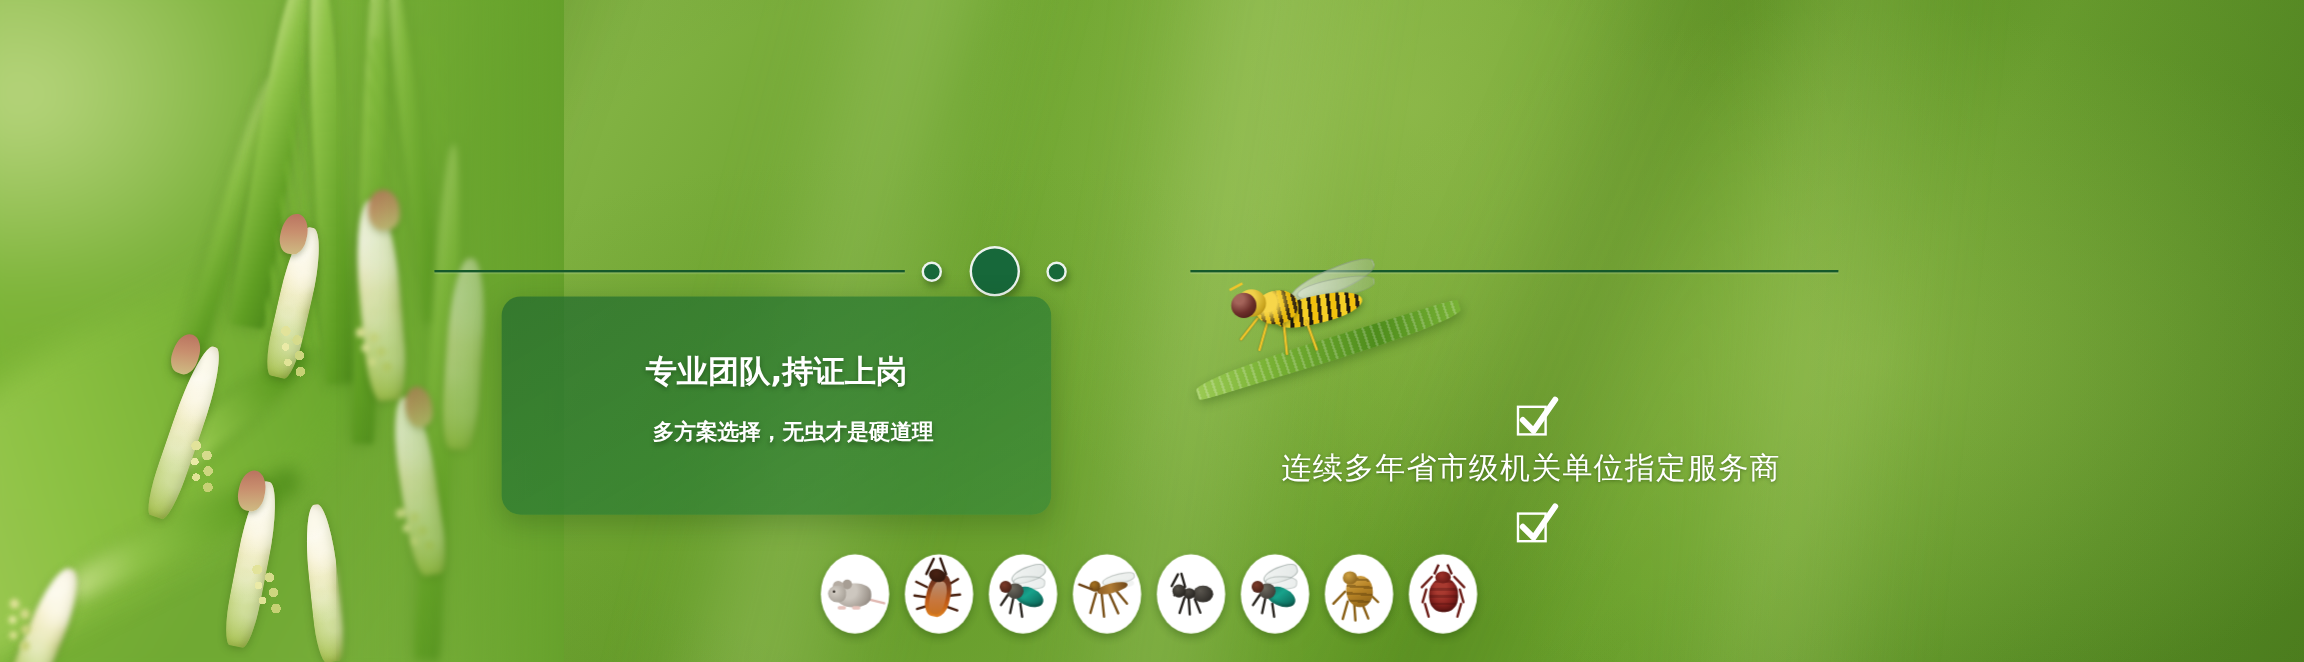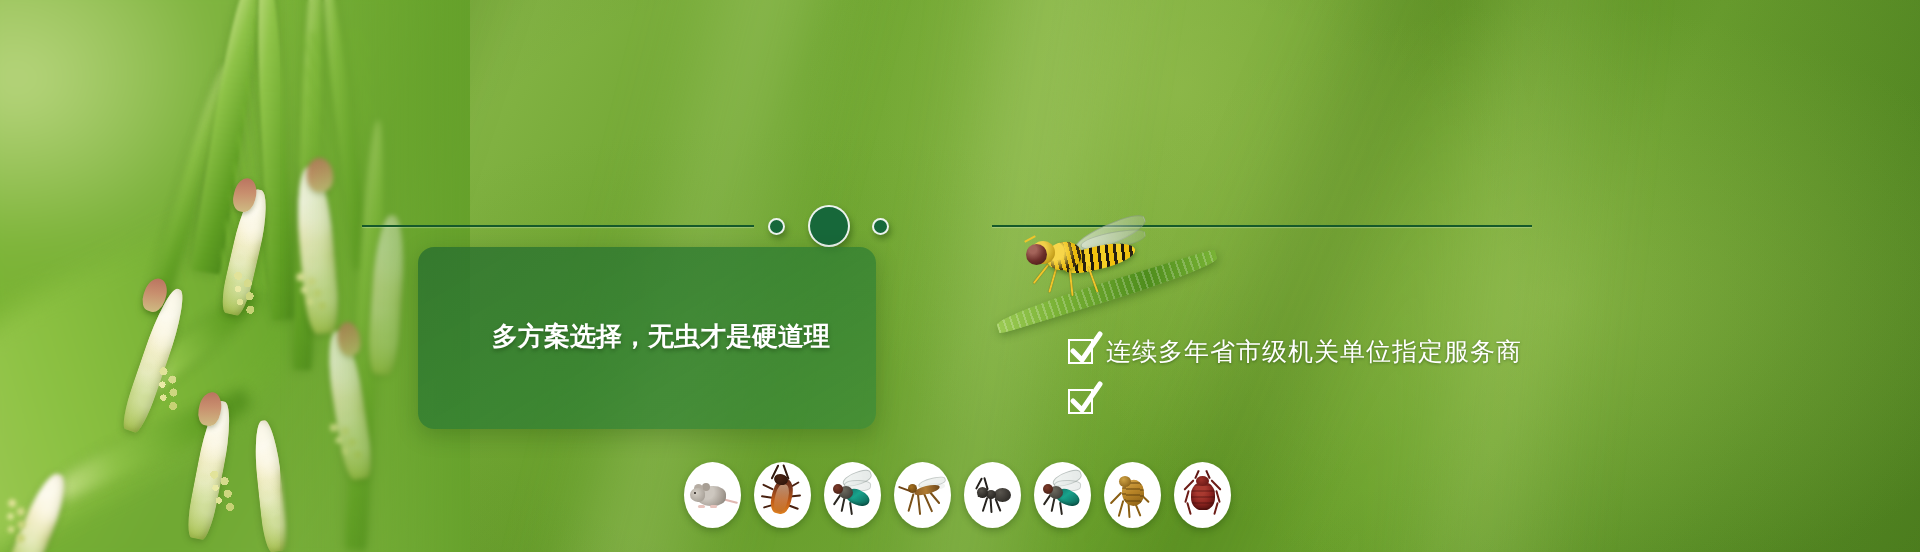--- a/index.html
+++ b/index.html
@@ -229,21 +229,21 @@
     overflow:hidden;
   }
   .panel-line {
     color:#ffffff;
     font-weight:bold;
     white-space:nowrap;
     text-shadow:0 2px 4px rgba(10,40,5,.45);
     font-family:"DejaVu Sans","Liberation Sans",sans-serif;
   }
   .panel-line.l1 { font-size:26px; line-height:46px; letter-spacing:0px; }
-  .panel-line.l2 { font-size:26px; line-height:50px; letter-spacing:0px;margin-left:28px; }
+  .panel-line.l2 { font-size:18px; line-height:50px; letter-spacing:0px;margin-left:28px; }
   .panel-line.l3 { font-size:26px; line-height:50px; letter-spacing:0px; }
 
   
   .flyscene { position:absolute; left:1000px; top:220px; width:220px; height:130px; }
   .leafstem {
     position:absolute; left:-8px; top:62px;
     width:230px; height:19px;
     background:linear-gradient(100deg,#9ccb55 0%,#79b235 28%,#4e8d1c 68%,#7ab436 100%);
     border-radius:50% 8% 50% 8%;
     transform:rotate(-17deg);
@@ -309,21 +309,21 @@
     position:absolute; left:24px; top:18px;
     width:12px; height:2px; background:#f0c52a;
     transform:rotate(-28deg);
   }
 
   
   .checklist {
     position:absolute; left:1068px; top:338px;
     display:flex; flex-direction:column; gap:24px;
   }
-  .check-item { display:flex; align-items:center; gap:13px; }
+  .check-item { display:flex; align-items:center; gap:13px;flex-direction:column; }
   .check-box {
     position:relative;
     width:25px; height:25px;
     border:2px solid #ffffff;
     flex:0 0 auto;
   }
   .check-box svg { position:absolute; left:-1px; top:-9px; overflow:visible; }
   .check-text {
     color:#ffffff;
     font-size:25px;
@@ -530,20 +530,21 @@
 
   <div class="divider">
     <div class="ln left"></div>
     <div class="dot d1"></div>
     <div class="dot d2"></div>
     <div class="dot d3"></div>
     <div class="ln right"></div>
   </div>
 
   <div class="panel">
+    <div class="panel-line l1">专业团队,持证上岗</div>
     <div class="panel-line l2">多方案选择，无虫才是硬道理</div>
   </div>
 
   <div class="flyscene">
     <div class="leafstem"></div>
     <div class="fly-wing w1"></div>
     <div class="fly-wing w2"></div>
     <div class="fly-body"></div>
     <div class="fly-leg g4"></div>
     <div class="fly-leg g1"></div>

